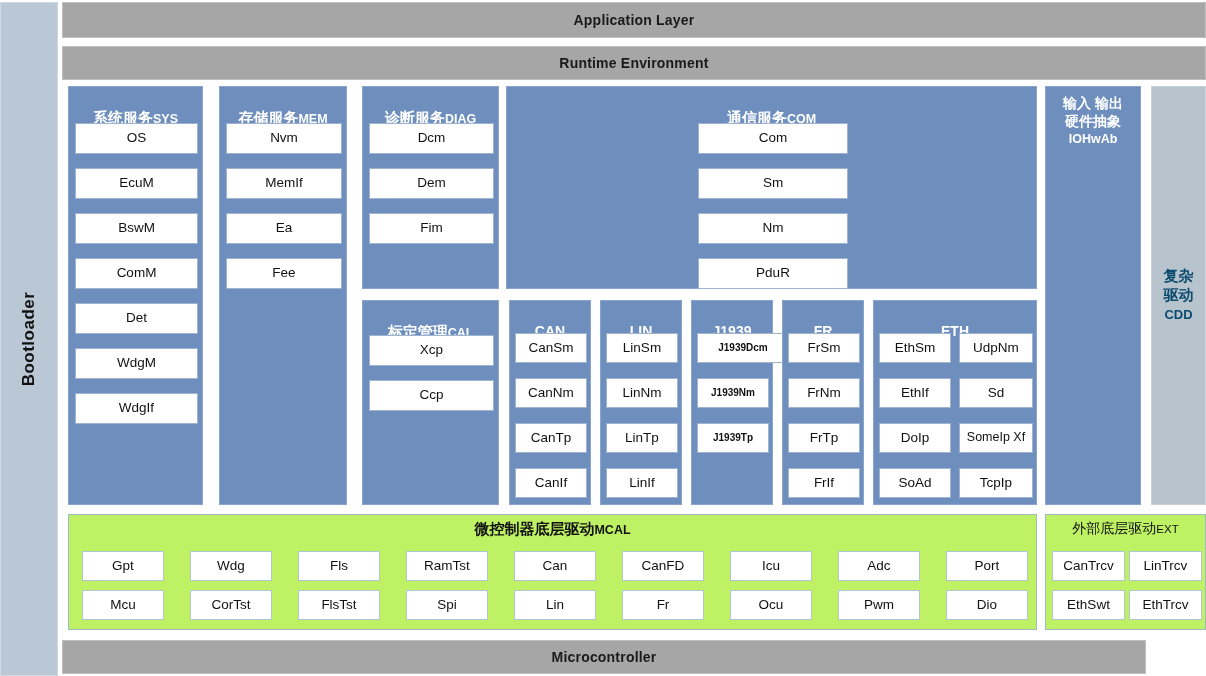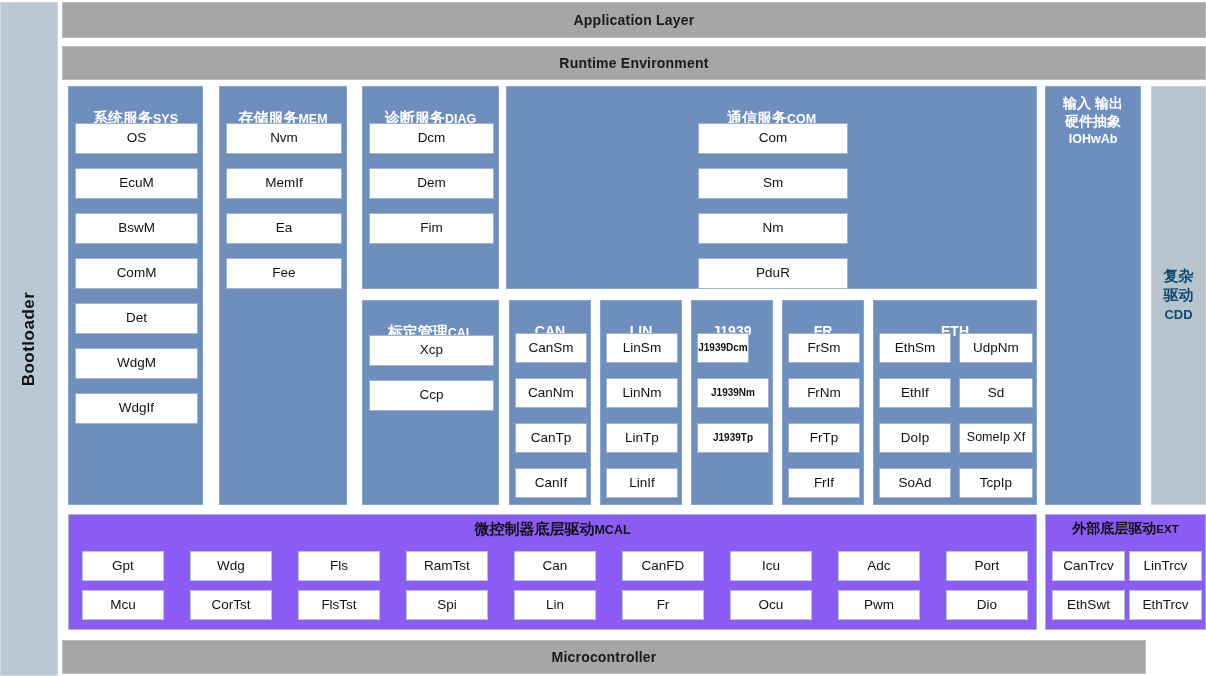--- a/index.html
+++ b/index.html
@@ -78,32 +78,32 @@
     display:flex;align-items:center;justify-content:center;
   }
   .cdd-txt{
     text-align:center;color:#0c4a6e;font-weight:bold;
     font-size:15px;line-height:1.25;
   }
   .cdd-txt .lat{font-size:13px;}
 
   
   .mcal{
-    background:#8b5cf6;
+    background:#bef264;
     border:1px solid #9dbcc9;
   }
   .mcal-title{
     color:#111111;font-weight:bold;font-size:15px;text-align:center;
     white-space:nowrap;
   }
   .mcal-title .lat{font-size:12.5px;}
   .mcal .chip{border:1px solid #b0c6d0;}
 
   .ext-title{
-    color:#111111;font-weight:bold;font-size:14px;text-align:center;
+    color:#111111;font-weight:normal;font-size:14px;text-align:center;
     white-space:nowrap;
   }
   .ext-title .lat{font-size:11.5px;}
 </style>
 </head>
 <body>
 
 <div id="root">
 
   <div class="abs graybar" style="left:62px;top:2px;width:1144px;height:36px;">
@@ -179,21 +179,21 @@
   <div class="abs svc" style="left:600px;top:300px;width:82px;height:205px;">
     <div class="svc-title" style="font-size:14px;">LIN</div>
     <div class="abs chip" style="left:5px;top:32px;width:72px;height:30px;">LinSm</div>
     <div class="abs chip" style="left:5px;top:77px;width:72px;height:30px;">LinNm</div>
     <div class="abs chip" style="left:5px;top:122px;width:72px;height:30px;">LinTp</div>
     <div class="abs chip" style="left:5px;top:167px;width:72px;height:30px;">LinIf</div>
   </div>
 
   <div class="abs svc" style="left:691px;top:300px;width:82px;height:205px;">
     <div class="svc-title" style="font-size:14px;">J1939</div>
-    <div class="abs chip sm" style="left:5px;top:32px;width:52px;height:30px;">J1939Dcm</div>
+    <div class="abs chip sm" style="left:5px;top:32px;width:92px;height:30px;">J1939Dcm</div>
     <div class="abs chip sm" style="left:5px;top:77px;width:72px;height:30px;">J1939Nm</div>
     <div class="abs chip sm" style="left:5px;top:122px;width:72px;height:30px;">J1939Tp</div>
   </div>
 
   <div class="abs svc" style="left:782px;top:300px;width:82px;height:205px;">
     <div class="svc-title" style="font-size:14px;">FR</div>
     <div class="abs chip" style="left:5px;top:32px;width:72px;height:30px;">FrSm</div>
     <div class="abs chip" style="left:5px;top:77px;width:72px;height:30px;">FrNm</div>
     <div class="abs chip" style="left:5px;top:122px;width:72px;height:30px;">FrTp</div>
     <div class="abs chip" style="left:5px;top:167px;width:72px;height:30px;">FrIf</div>

